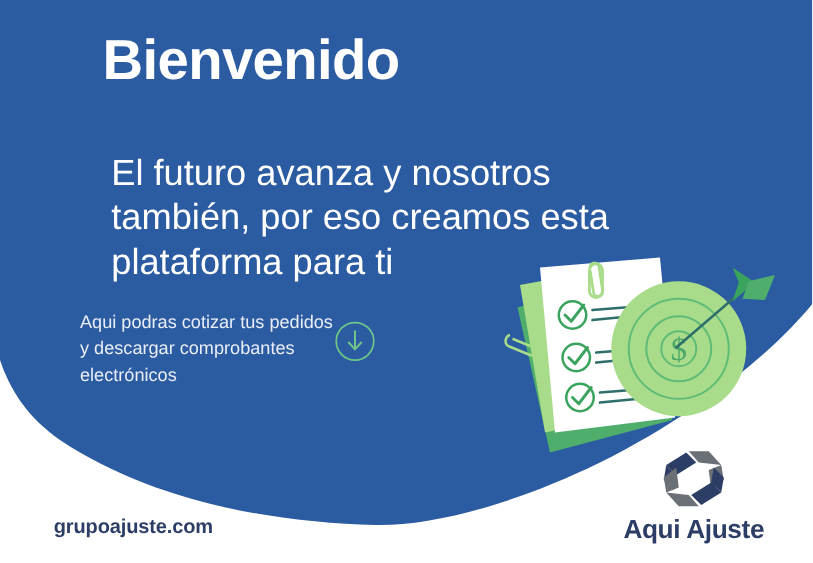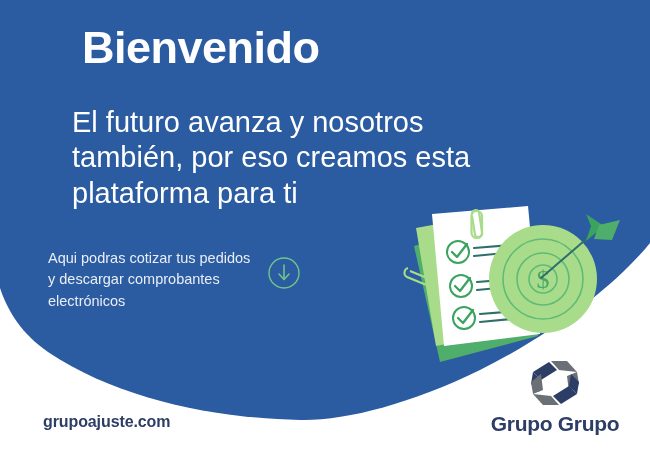--- a/index.html
+++ b/index.html
@@ -53,25 +53,25 @@
   }
   #subheadline {
     position: absolute;
     left: 72px;
     top: 105px;
     width: 420px;
     color: #ffffff;
     font-size: 29px;
     font-weight: normal;
     line-height: 1.22;
-    margin: 0;
+    margin: 17px;
   }
   #bodytext {
     position: absolute;
-    left: 48px;
+    left: 64px;
     top: 248px;
     width: 205px;
     color: #e9eef6;
     font-size: 14.5px;
     font-weight: normal;
     line-height: 1.48;
     margin: 0;
   }
   #arrow-badge {
     position: absolute;
@@ -210,17 +210,17 @@
 
         <path d="M24,3 L40,3 L50,14 L32,12 Z" fill="#6b6f76"></path>
         <path d="M50,14 L52,26 L42,34 L40,18 Z" fill="#6b6f76"></path>
 
         <path d="M50,36 L34,46 L26,38 L42,28 Z" fill="#2c3d66"></path>
         <path d="M50,36 L42,28 L44,16 L52,24 Z" fill="#2c3d66"></path>
 
         <path d="M32,47 L16,47 L6,36 L24,38 Z" fill="#6b6f76"></path>
         <path d="M6,36 L4,24 L14,16 L16,32 Z" fill="#6b6f76"></path>
       </svg>
-      <span id="brand-name">Grupo Grupo</span>
+      <span id="brand-name">Aqui Ajuste</span>
     </div>
 
   </div>
 </div>
 
 </body></html>

